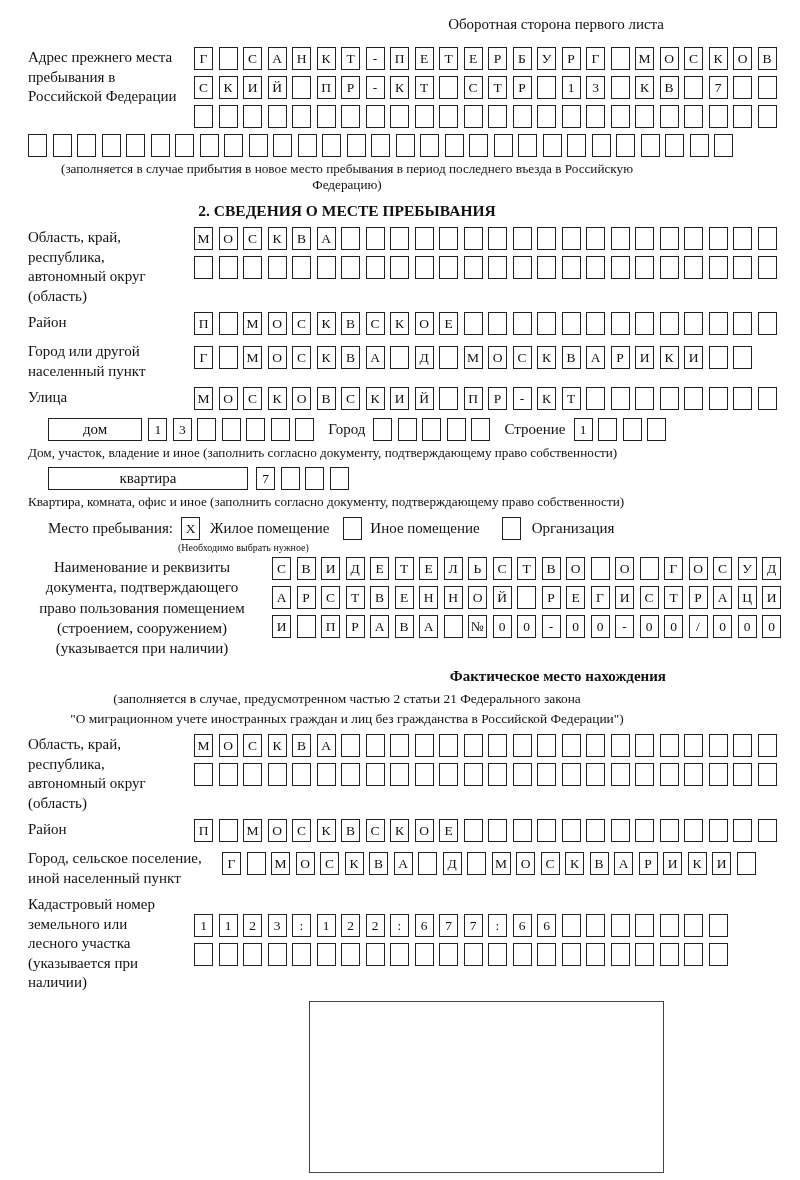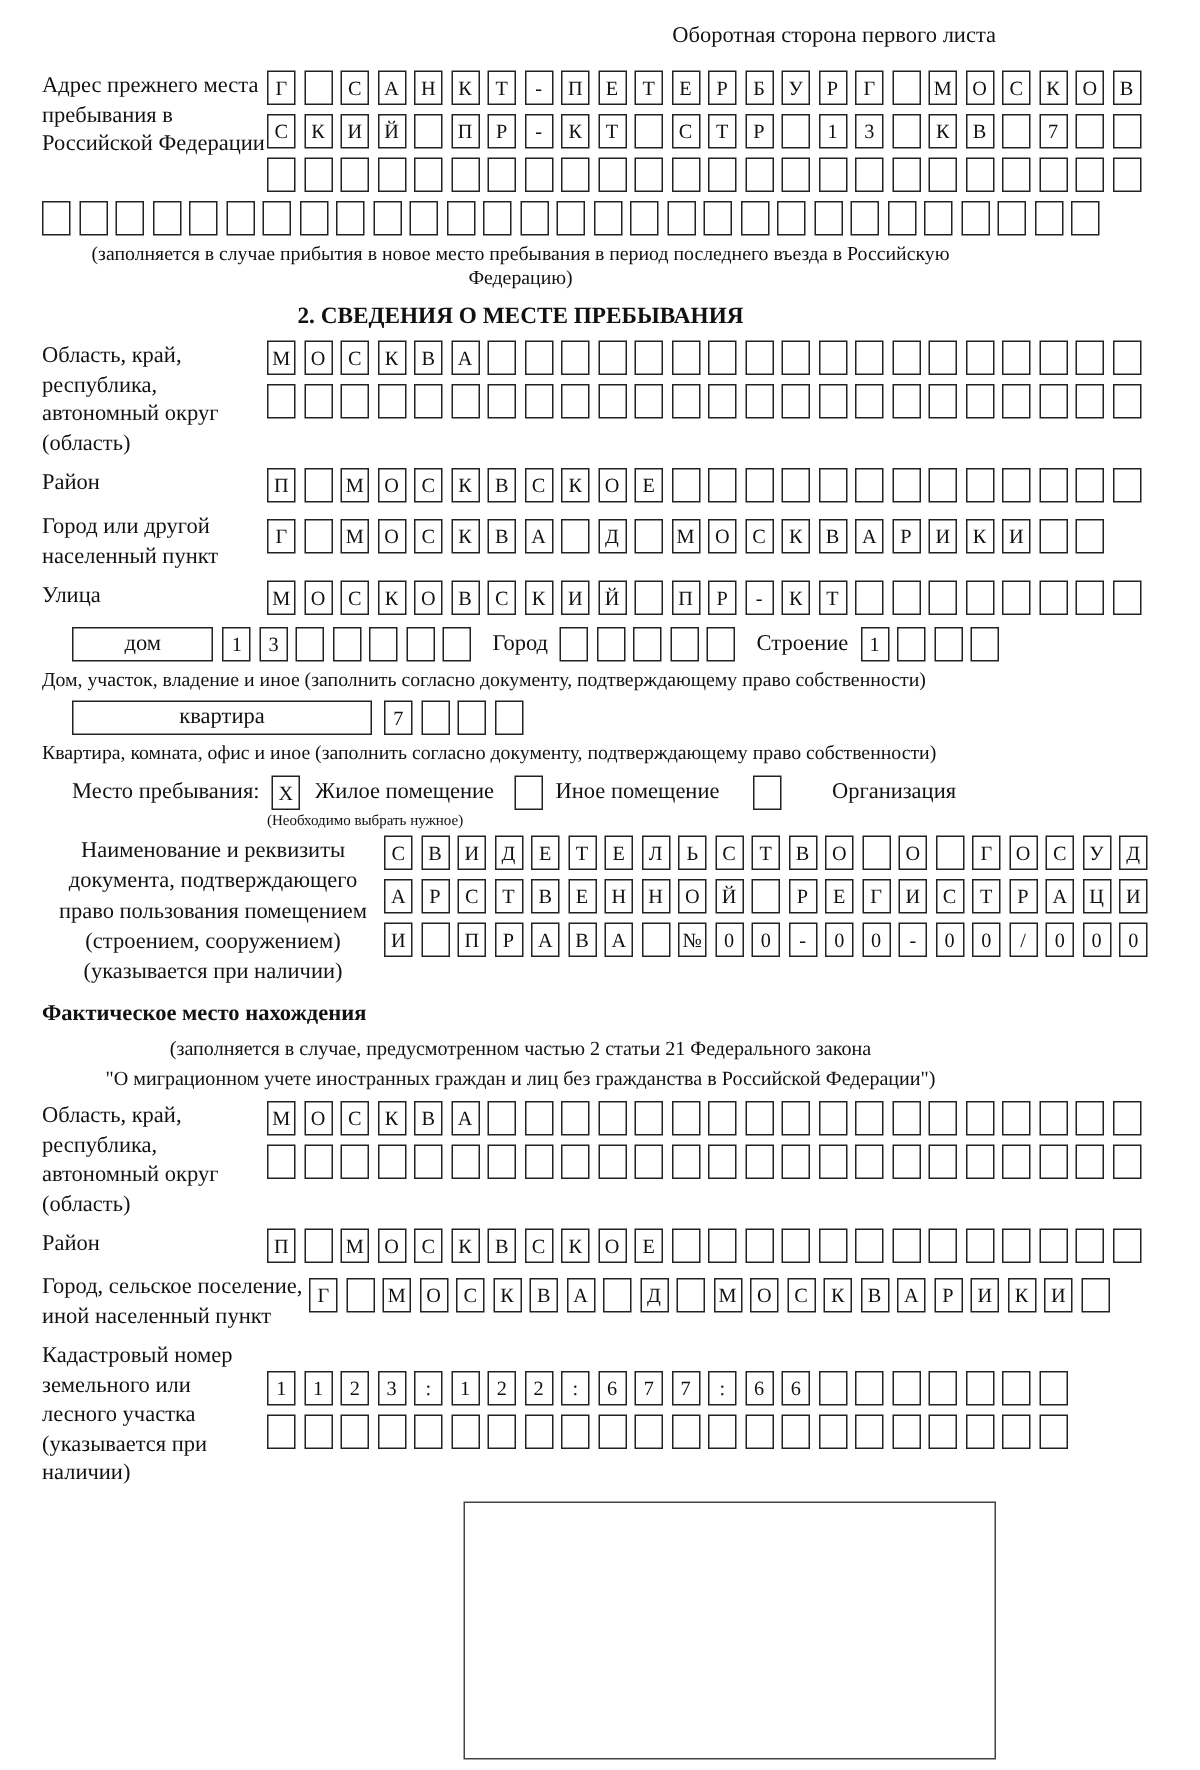--- a/index.html
+++ b/index.html
@@ -1,29 +1,29 @@
 <!DOCTYPE html>
 <html><head>
 <meta charset="utf-8">
 <style>
   html,body{margin:0;padding:0;background:#fff;}
   body{width:800px;height:1180px;overflow:hidden;color:#111;
        font-family:"Liberation Serif","DejaVu Serif",serif;}
   .page{box-sizing:border-box;width:696px;height:1180px;padding:8px 30px 0 28px;}
   .hdr-note{text-align:right;font-size:15px;margin:8px 2px 14px 0;}
-  .frow{display:flex;align-items:flex-start;}
+  .frow{display:flex;align-items:flex-start;gap:16px;}
   .flabel{flex:0 0 150px;width:150px;font-size:15px;line-height:1.3;padding-top:1px;}
   .stack{display:flex;flex-direction:column;gap:6px;}
   .cells{display:flex;gap:5.5px;}
   .cell{box-sizing:border-box;flex:0 0 19px;width:19px;height:23px;border:1.6px solid #222;
         display:inline-flex;align-items:center;justify-content:center;
         font-size:13.5px;line-height:1;background:#fff;}
   .caption{font-size:13.2px;text-align:center;margin:3px 0 2px;}
   .sec-title{font-weight:bold;text-align:center;font-size:15.5px;margin:9px 0 7px;font-family:Liberation Serif, serif;}
-  .mini-title{font-weight:bold;text-align:left;font-size:15px;margin:10px 0 4px;}
+  .mini-title{font-weight:bold;text-align:right;font-size:15px;margin:10px 0 4px;}
   .note-center{font-size:13.4px;text-align:center;line-height:1.45;margin-bottom:6px;}
   .label-box{box-sizing:border-box;border:1.6px solid #222;height:23px;display:flex;
              align-items:center;justify-content:center;font-size:15px;}
   .inline-row{display:flex;align-items:center;font-size:15px;padding-left:20px;}
   .mb6{margin-bottom:6px;} .mb4{margin-bottom:4px;} .mb8{margin-bottom:8px;}
   .chk-note{font-size:10px;text-align:left;width:330px;margin:2px 0 4px 150px;}
   .doc-label{flex:0 0 228px;width:228px;font-size:15px;line-height:1.35;text-align:center;}
   .mark-wrap{display:flex;justify-content:flex-end;margin-top:8px;}
   .mark-col{width:372px;margin-right:2px;}
   .mark-box{box-sizing:border-box;width:355px;height:172px;border:1.6px solid #444;margin-left:17px;}
@@ -341,21 +341,21 @@
   </div>
   <div class="caption" style="text-align:left">Квартира, комната, офис и иное (заполнить согласно документу, подтверждающему право собственности)</div>
 
   <div class="inline-row" style="margin-top:7px">
     <span>Место пребывания:</span>
     <span class="cell" style="margin-left:8px">X</span>
     <span style="margin-left:10px">Жилое помещение</span>
     <span class="cell" style="margin-left:14px"></span>
     <span style="margin-left:8px">Иное помещение</span>
     <span class="cell" style="margin-left:22px"></span>
-    <span style="margin-left:34px">Организация</span>
+    <span style="margin-left:11px">Организация</span>
   </div>
   <div class="chk-note">(Необходимо выбрать нужное)</div>
 
   <div class="frow" style="margin-top:4px">
     <div class="doc-label">Наименование и реквизиты документа, подтверждающего право пользования помещением (строением, сооружением) (указывается при наличии)</div>
     <div class="stack">
       <div class="cells">
           <span class="cell">С</span>
           <span class="cell">В</span>
           <span class="cell">И</span>

